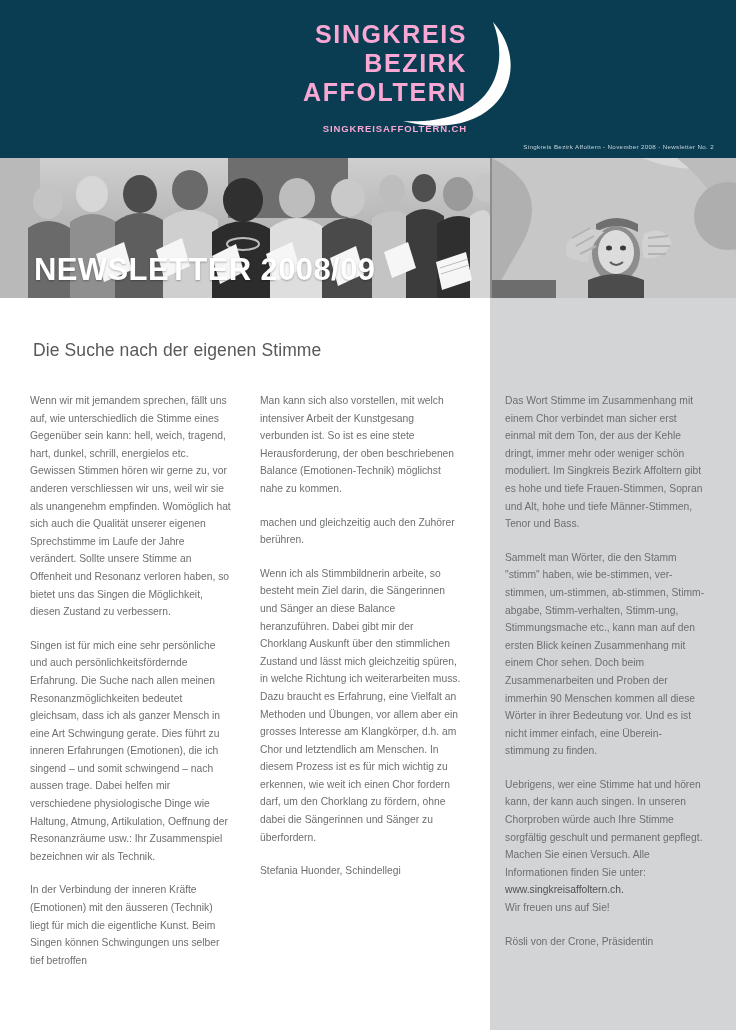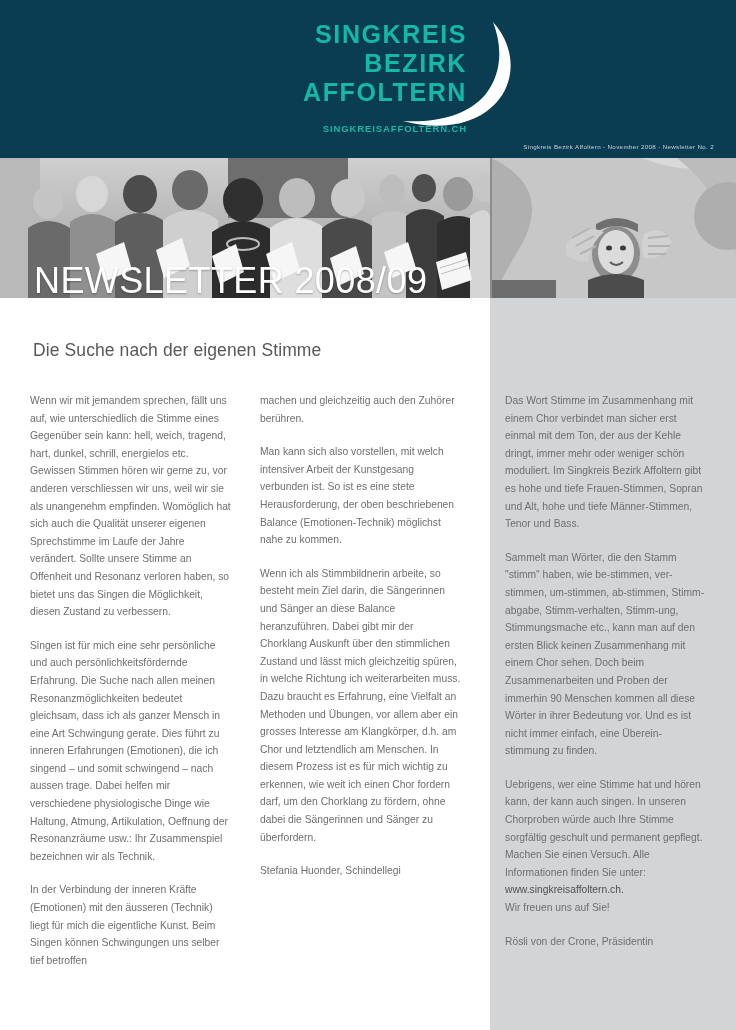--- a/index.html
+++ b/index.html
@@ -34,21 +34,21 @@
     left: 272px;
     top: 22px;
     width: 250px;
     height: 100px;
   }
   .logo-lines {
     position: absolute;
     left: 0; top: 0;
     width: 195px;
     text-align: right;
-    color: #14b8a6;
+    color: #f9a8d4;
   }
   .logo-lines .l1,
   .logo-lines .l2,
   .logo-lines .l3 {
     font-weight: bold;
     letter-spacing: 1.6px;
     line-height: 1.0;
     display: block;
   }
   .logo-lines .l1 { font-size: 25px; margin-bottom: 4px; }
@@ -92,23 +92,23 @@
     top: 0;
     height: 140px;
     overflow: hidden;
   }
   .photo-choir { left: 0; width: 490px; }
   .photo-cond  { left: 492px; width: 244px; }
   .photo svg { display: block; }
   .newsletter-title {
     position: absolute;
     left: 34px;
-    top: 260px;
-    font-size: 36px;
-    font-weight: normal;
+    top: 252px;
+    font-size: 31px;
+    font-weight: bold;
     color: #ffffff;
     letter-spacing: 0.4px;
     text-shadow: 0 1px 2px rgba(0,0,0,0.28);
     z-index: 6;
     white-space: nowrap;
   }
 
   
   .sidebar-bg {
     position: absolute;
@@ -276,22 +276,22 @@
 
   <div class="headline">Die Suche nach der eigenen Stimme</div>
 
   <div class="col col-1">
     <p>Wenn wir mit jemandem sprechen, fällt uns auf, wie unterschiedlich die Stimme eines Gegenüber sein kann: hell, weich, tragend, hart, dunkel, schrill, energielos etc. Gewissen Stimmen hören wir gerne zu, vor anderen verschliessen wir uns, weil wir sie als unangenehm empfinden. Womöglich hat sich auch die Qualität unserer eigenen Sprechstimme im Laufe der Jahre verändert. Sollte unsere Stimme an Offenheit und Resonanz verloren haben, so bietet uns das Singen die Möglichkeit, diesen Zustand zu verbessern.</p>
     <p>Singen ist für mich eine sehr persönliche und auch persönlichkeitsfördernde Erfahrung. Die Suche nach allen meinen Resonanzmöglichkeiten bedeutet gleichsam, dass ich als ganzer Mensch in eine Art Schwingung gerate. Dies führt zu inneren Erfahrungen (Emotionen), die ich singend – und somit schwingend – nach aussen trage. Dabei helfen mir verschiedene physiologische Dinge wie Haltung, Atmung, Artikulation, Oeffnung der Resonanzräume usw.: Ihr Zusammenspiel bezeichnen wir als Technik.</p>
     <p>In der Verbindung der inneren Kräfte (Emotionen) mit den äusseren (Technik) liegt für mich die eigentliche Kunst. Beim Singen können Schwingungen uns selber tief betroffen</p>
   </div>
 
   <div class="col col-2">
+    <p>Man kann sich also vorstellen, mit welch intensiver Arbeit der Kunstgesang verbunden ist. So ist es eine stete Herausforderung, der oben beschriebenen Balance (Emotionen-Technik) möglichst nahe zu kommen.</p>
     <p>machen und gleichzeitig auch den Zuhörer berühren.</p>
-    <p>Man kann sich also vorstellen, mit welch intensiver Arbeit der Kunstgesang verbunden ist. So ist es eine stete Herausforderung, der oben beschriebenen Balance (Emotionen-Technik) möglichst nahe zu kommen.</p>
     <p>Wenn ich als Stimmbildnerin arbeite, so besteht mein Ziel darin, die Sängerinnen und Sänger an diese Balance heranzuführen. Dabei gibt mir der Chorklang Auskunft über den stimmlichen Zustand und lässt mich gleichzeitig spüren, in welche Richtung ich weiterarbeiten muss. Dazu braucht es Erfahrung, eine Vielfalt an Methoden und Übungen, vor allem aber ein grosses Interesse am Klangkörper, d.h. am Chor und letztendlich am Menschen. In diesem Prozess ist es für mich wichtig zu erkennen, wie weit ich einen Chor fordern darf, um den Chorklang zu fördern, ohne dabei die Sängerinnen und Sänger zu überfordern.</p>
     <p class="signature">Stefania Huonder, Schindellegi</p>
   </div>
 
   <div class="col col-3">
     <p>Das Wort Stimme im Zusammenhang mit einem Chor verbindet man sicher erst einmal mit dem Ton, der aus der Kehle dringt, immer mehr oder weniger schön moduliert. Im Singkreis Bezirk Affoltern gibt es hohe und tiefe Frauen-Stimmen, Sopran und Alt, hohe und tiefe Männer-Stimmen, Tenor und Bass.</p>
     <p>Sammelt man Wörter, die den Stamm "stimm" haben, wie be-stimmen, ver-stimmen, um-stimmen, ab-stimmen, Stimm-abgabe, Stimm-verhalten, Stimm-ung, Stimmungsmache etc., kann man auf den ersten Blick keinen Zusammenhang mit einem Chor sehen. Doch beim Zusammenarbeiten und Proben der immerhin  90 Menschen kommen all diese Wörter in ihrer Bedeutung vor. Und es ist nicht immer einfach, eine Überein-stimmung zu finden.</p>
     <p>
       <span>Uebrigens, wer eine Stimme hat und hören kann, der kann auch singen. In unseren Chorproben würde auch Ihre Stimme sorgfältig geschult und permanent gepflegt. Machen Sie einen Versuch. Alle Informationen finden Sie unter:</span><br>
       <span class="url-strong">www.singkreisaffoltern.ch.</span><br>

